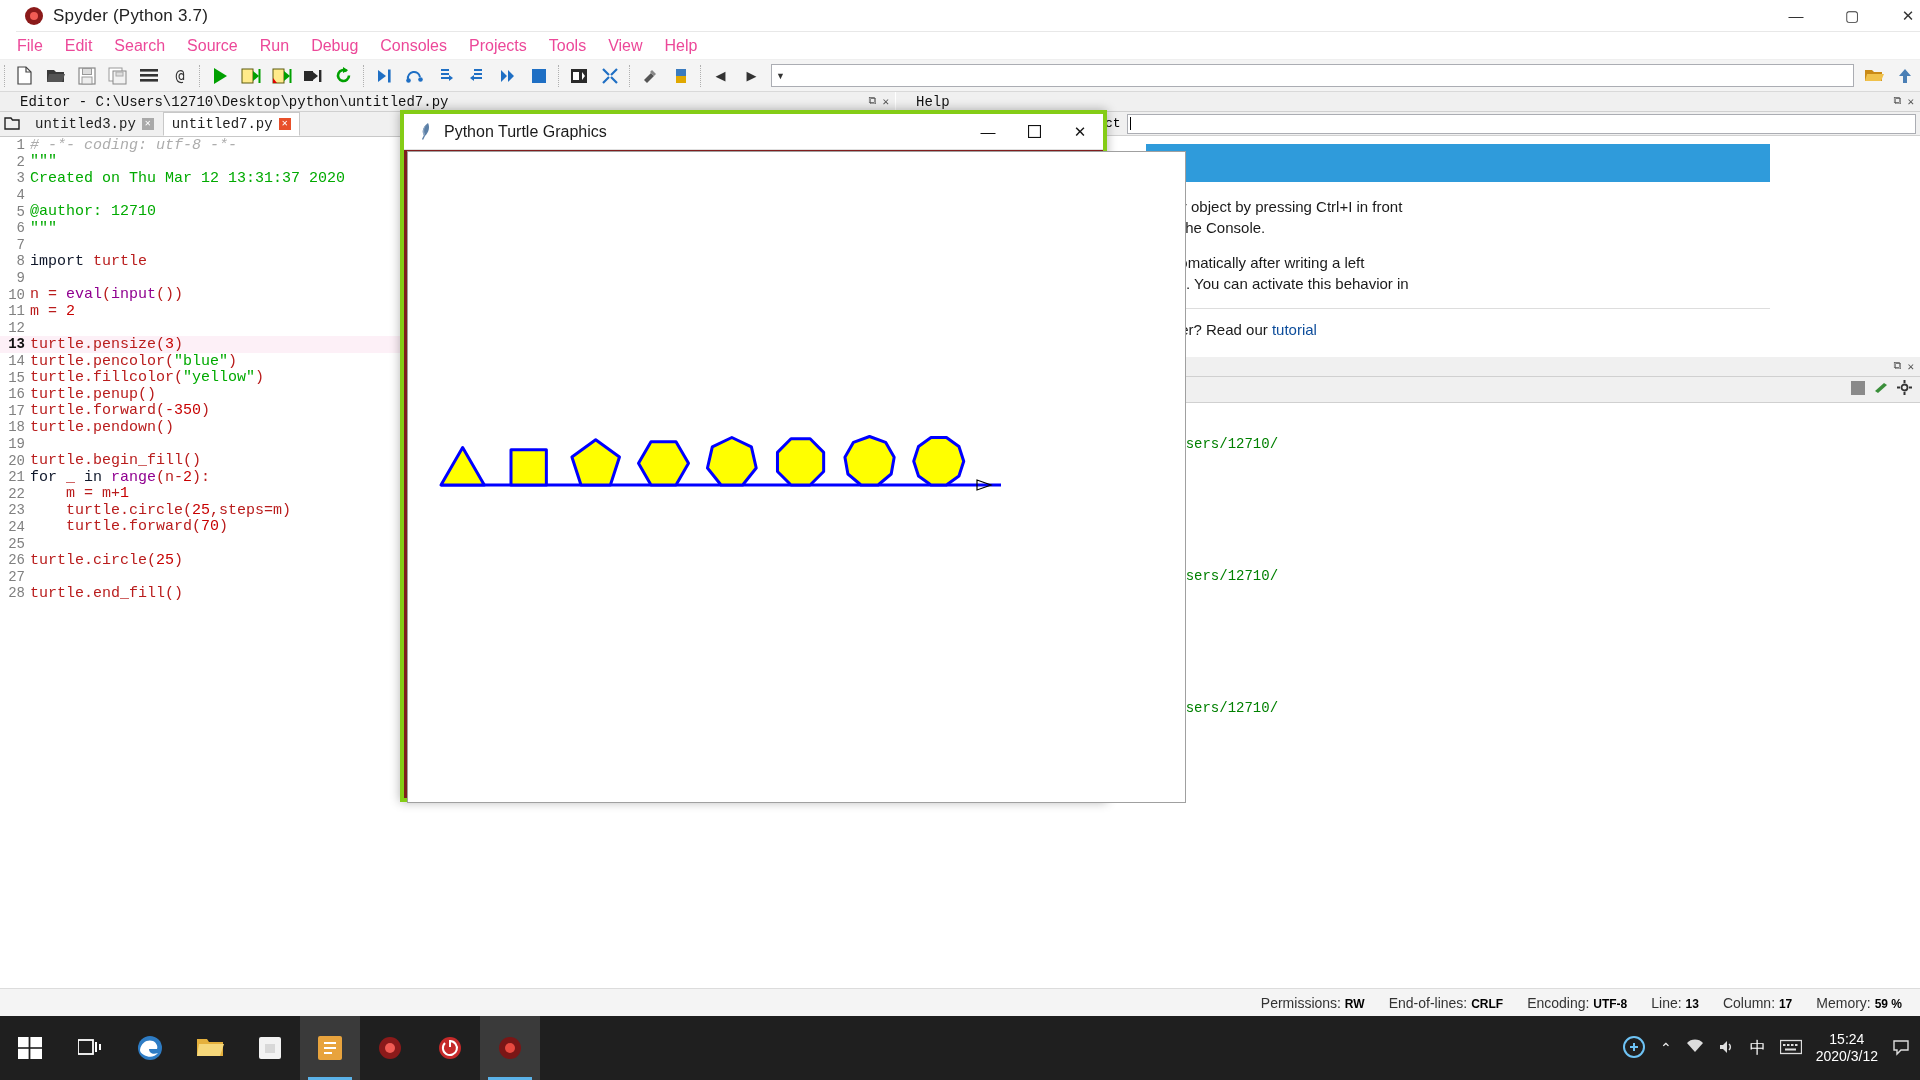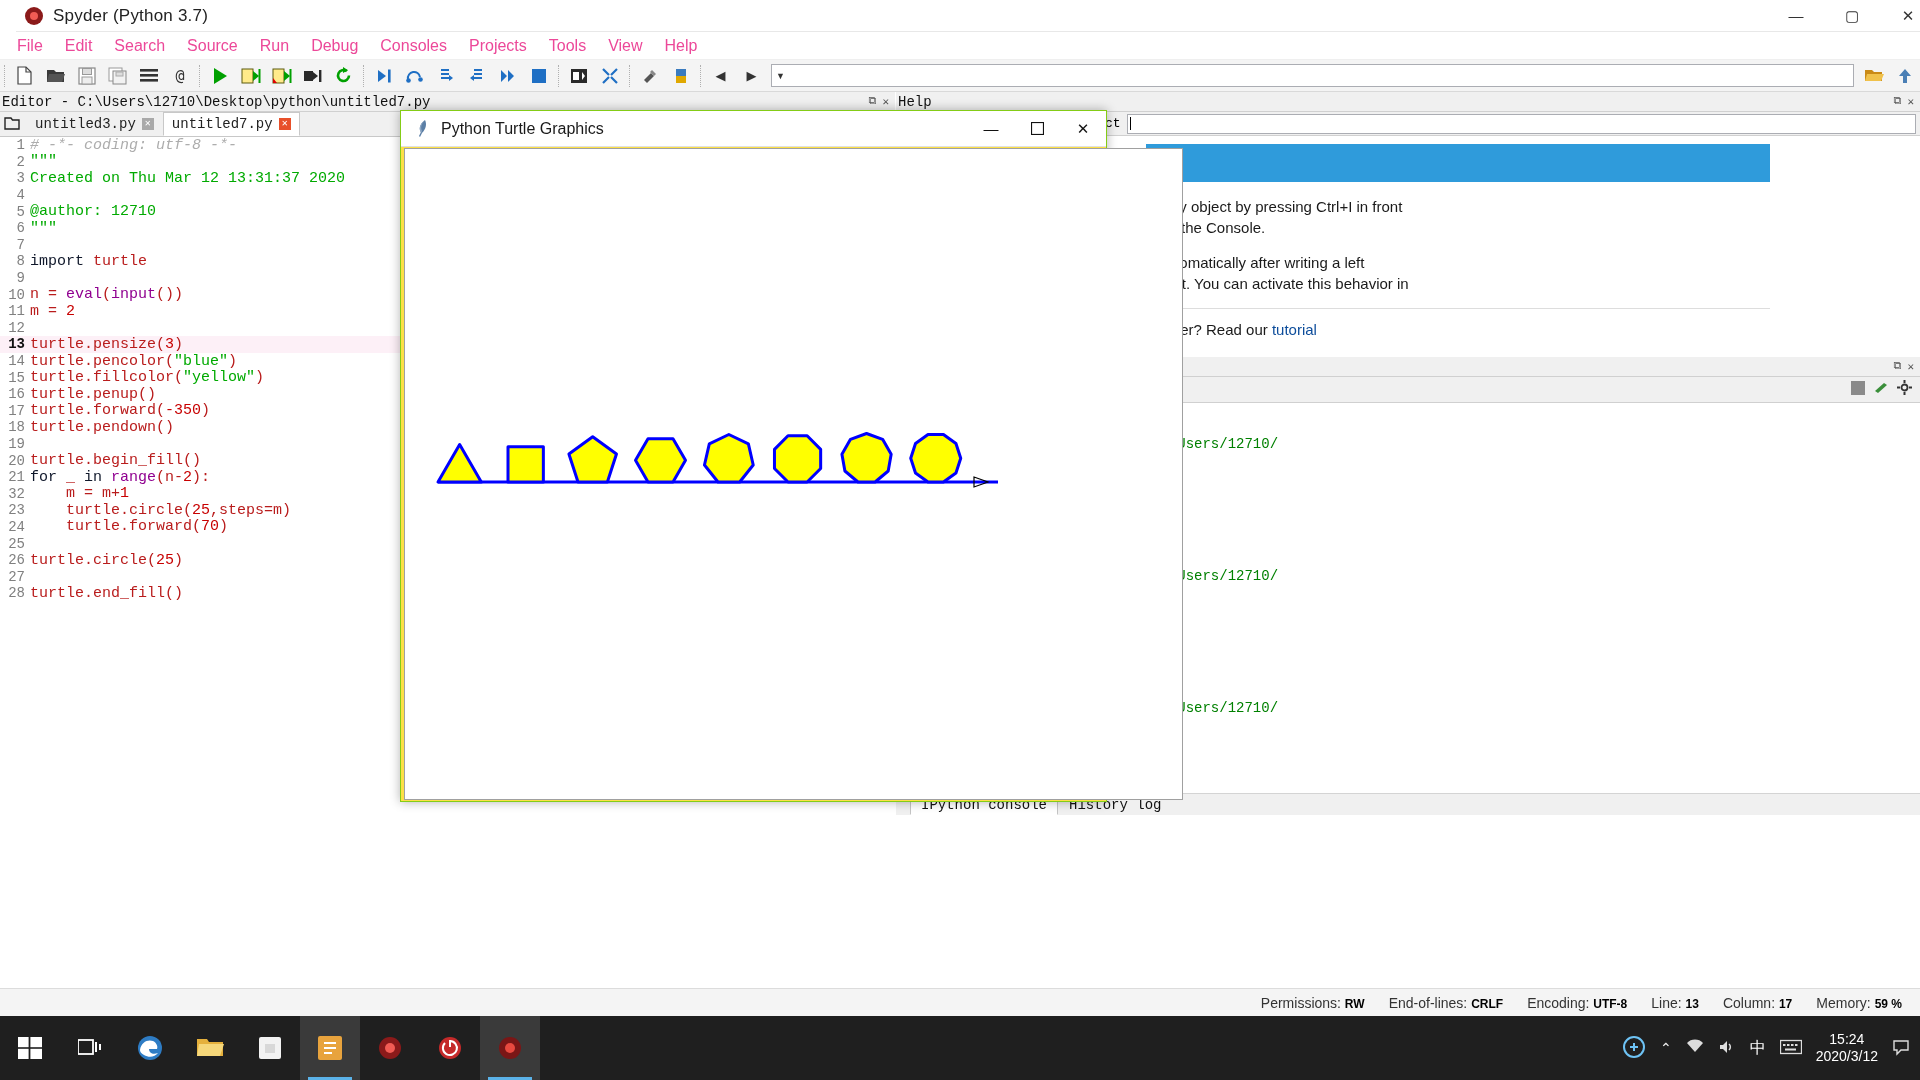--- a/index.html
+++ b/index.html
@@ -72,21 +72,21 @@
     justify-content: center; font-size: 9px; color: #333;
   }
 
   
   .pane-hdr {
     position: absolute; height: 20px; background: #f0f0f0;
     display: flex; align-items: center; font-size: 14px; color: #111;
     font-family: "Liberation Mono", monospace;
     border-bottom: 1px solid #d0d0d0;
   }
-  .pane-hdr .hdr-txt { padding-left: 2px; }
+  .pane-hdr .hdr-txt { padding-left: 20px; }
   .pane-hdr .hdr-btns { margin-left: auto; display: flex; gap: 6px; padding-right: 6px; font-size: 11px; color: #555; }
 
   #editor-pane { position: absolute; left: 0; top: 92px; width: 895px; height: 723px; background: #fff; }
   #editor-hdr { left: 0; top: 0; width: 895px; }
   .tabrow {
     position: absolute; left: 0; top: 20px; width: 895px; height: 25px;
     background: #f0f0f0; display: flex; align-items: flex-end;
     border-bottom: 1px solid #c8c8c8;
   }
   .tab-icon { width: 26px; height: 24px; display: flex; align-items: center; justify-content: center; }
@@ -181,21 +181,21 @@
     position: absolute; left: 0; bottom: 64px; width: 1920px; height: 28px;
     background: #f4f4f4; display: flex; align-items: center;
     justify-content: flex-end; gap: 24px; padding-right: 18px;
     font-size: 14px; color: #333; border-top: 1px solid #dcdcdc;
   }
   .status-item b { font-size: 12px; color: #000; }
 
   
   #turtle-win {
     position: absolute; left: 400px; top: 110px; width: 707px; height: 692px;
-    background: #fde047; border: 1px solid #84cc16;
+    background: #7f1d1d; border: 4px solid #84cc16;
     box-shadow: 0 0 10px rgba(0,0,0,.30);
   }
   .t-titlebar {
     height: 36px; display: flex; align-items: center; background: #fff;
     border-bottom: 1px solid #e0e0e0;
   }
   .t-icon { width: 22px; margin-left: 10px; margin-right: 8px; display: flex; justify-content: center; }
   .t-title { font-size: 16px; color: #1a1a1a; }
   .t-ctrls { margin-left: auto; display: flex; }
   .t-ctrl {
@@ -458,21 +458,21 @@
         <div class="code-line"><span class="ln">12</span><span></span></div>
         <div class="code-line cur"><span class="ln">13</span><span><span class="ctext">turtle.pensize(</span><span class="c-num">3</span><span class="ctext">)</span></span></div>
         <div class="code-line"><span class="ln">14</span><span><span class="ctext">turtle.pencolor(</span><span class="c-str">"blue"</span><span class="ctext">)</span></span></div>
         <div class="code-line"><span class="ln">15</span><span><span class="ctext">turtle.fillcolor(</span><span class="c-str">"yellow"</span><span class="ctext">)</span></span></div>
         <div class="code-line"><span class="ln">16</span><span><span class="ctext">turtle.penup()</span></span></div>
         <div class="code-line"><span class="ln">17</span><span><span class="ctext">turtle.forward(</span><span class="c-num">-350</span><span class="ctext">)</span></span></div>
         <div class="code-line"><span class="ln">18</span><span><span class="ctext">turtle.pendown()</span></span></div>
         <div class="code-line"><span class="ln">19</span><span></span></div>
         <div class="code-line"><span class="ln">20</span><span><span class="ctext">turtle.begin_fill()</span></span></div>
         <div class="code-line"><span class="ln">21</span><span><span class="c-kw">for</span><span class="ctext"> _ </span><span class="c-kw">in</span><span class="ctext"> </span><span class="c-bi">range</span><span class="ctext">(n-</span><span class="c-num">2</span><span class="ctext">):</span></span></div>
-        <div class="code-line"><span class="ln">32</span><span><span class="ctext">    m = m+</span><span class="c-num">1</span></span></div>
+        <div class="code-line"><span class="ln">22</span><span><span class="ctext">    m = m+</span><span class="c-num">1</span></span></div>
         <div class="code-line"><span class="ln">23</span><span><span class="ctext">    turtle.circle(</span><span class="c-num">25</span><span class="ctext">,steps=m)</span></span></div>
         <div class="code-line"><span class="ln">24</span><span><span class="ctext">    turtle.forward(</span><span class="c-num">70</span><span class="ctext">)</span></span></div>
         <div class="code-line"><span class="ln">25</span><span></span></div>
         <div class="code-line"><span class="ln">26</span><span><span class="ctext">turtle.circle(</span><span class="c-num">25</span><span class="ctext">)</span></span></div>
         <div class="code-line"><span class="ln">27</span><span></span></div>
         <div class="code-line"><span class="ln">28</span><span><span class="ctext">turtle.end_fill()</span></span></div>
       </div>
   </div>
 
   <div id="help-pane">
@@ -559,24 +559,20 @@
         <div class="cons-line">o/python/untitled7.py', wdir='C:/Users/12710/</div>
         <div class="cons-line"> </div>
         <div class="cons-line"> </div>
         <div class="cons-line"> </div>
         <div class="cons-line"> </div>
         <div class="cons-line"> </div>
         <div class="cons-line"> </div>
         <div class="cons-line"> </div>
         <div class="cons-line">o/python/untitled7.py', wdir='C:/Users/12710/</div>
       </div>
-    <div class="cons-tabs">
-      <div class="ctab active">IPython console</div>
-      <div class="ctab">History log</div>
-    </div>
   </div>
 
   <div class="statusbar" id="statusbar">
       <div class="status-item"><span>Permissions: </span><b>RW</b></div>
       <div class="status-item"><span>End-of-lines: </span><b>CRLF</b></div>
       <div class="status-item"><span>Encoding: </span><b>UTF-8</b></div>
       <div class="status-item"><span>Line: </span><b>13</b></div>
       <div class="status-item"><span>Column: </span><b>17</b></div>
       <div class="status-item"><span>Memory: </span><b>59 %</b></div>
     </div>

